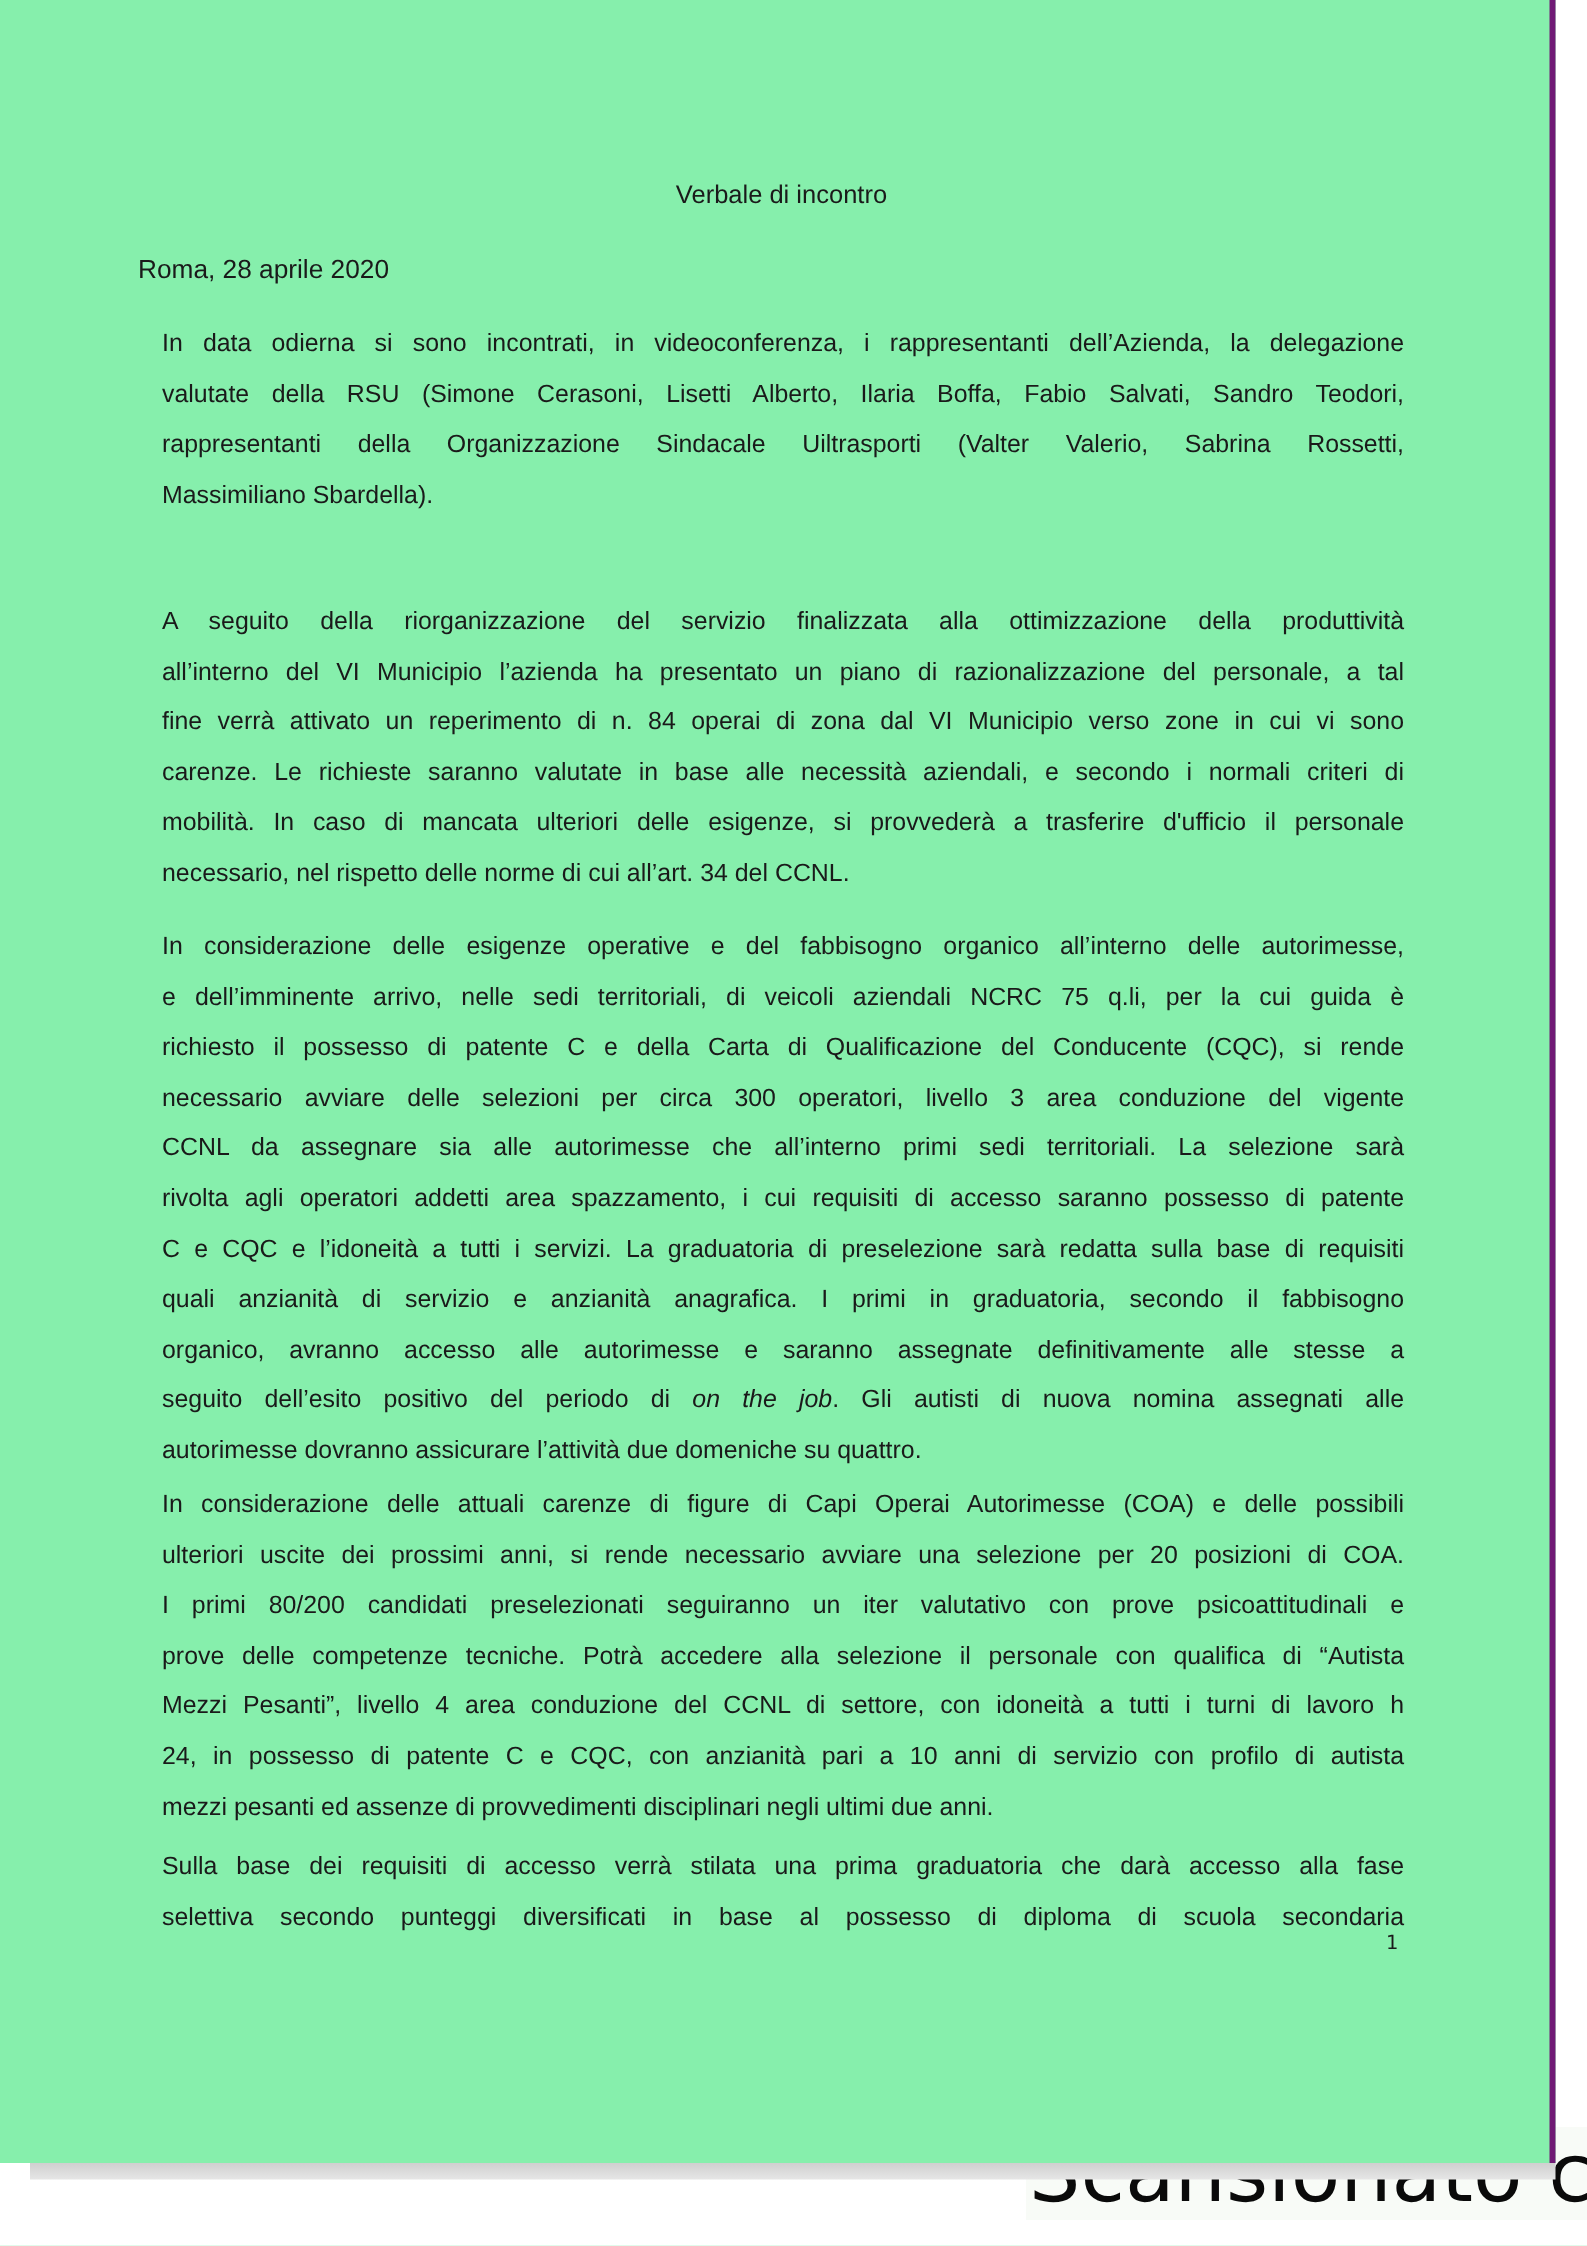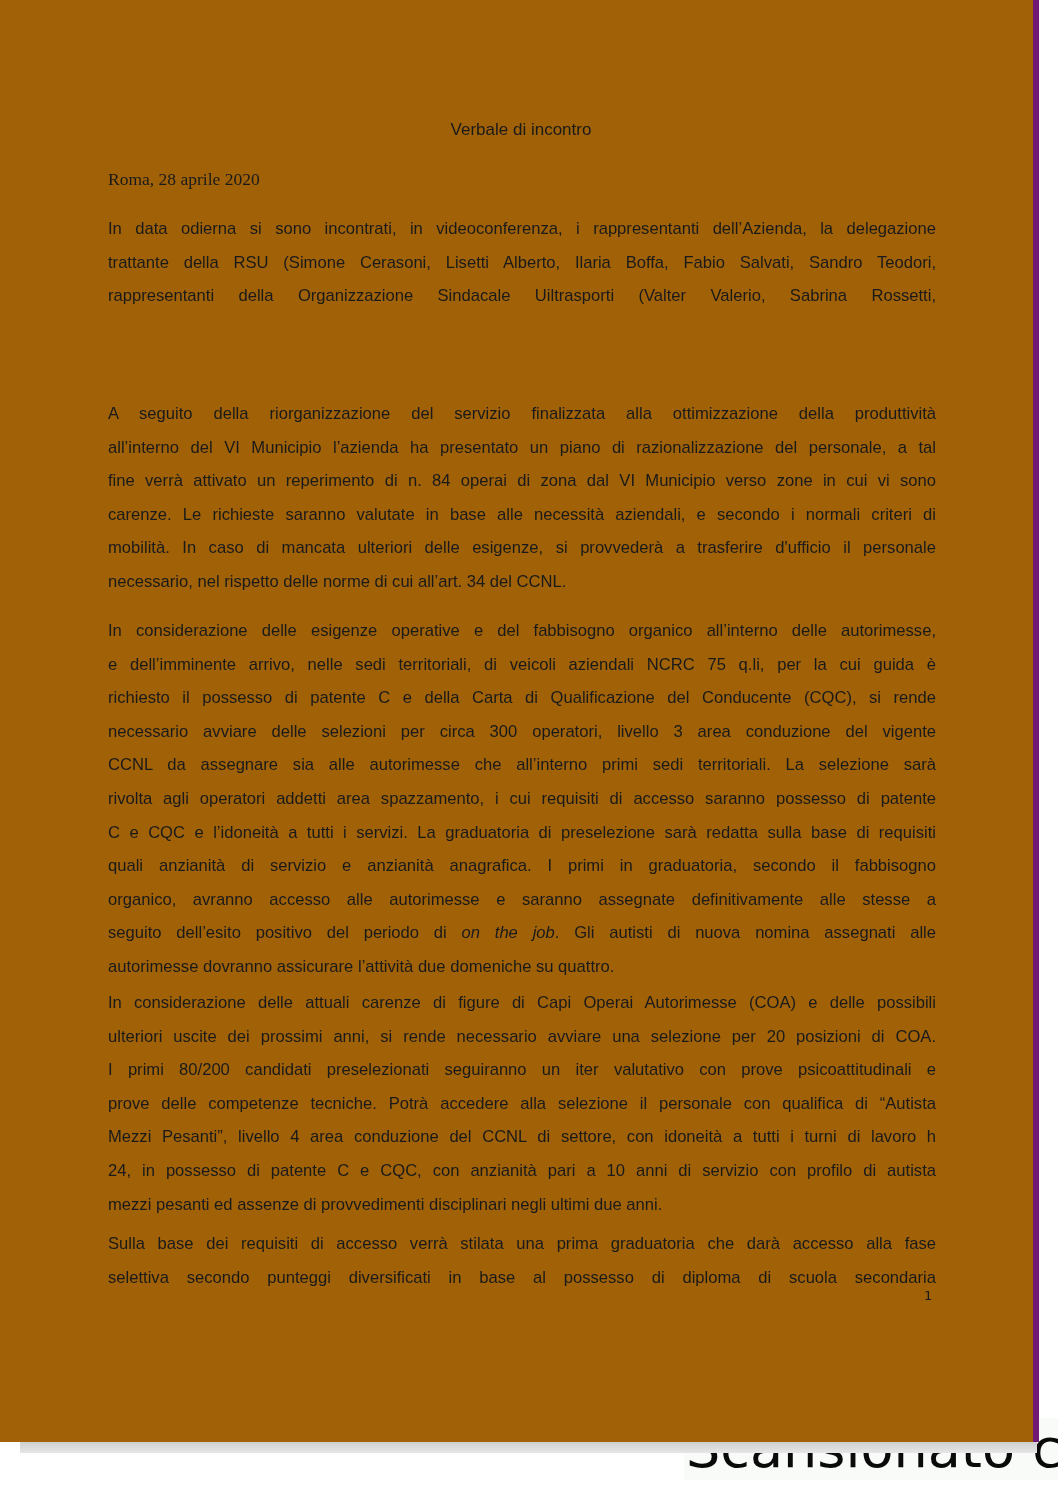--- a/index.html
+++ b/index.html
@@ -14,22 +14,22 @@
       overflow: hidden;
       font-family: "Liberation Sans", sans-serif;
       color: #1a1a1a;
     }
     .page {
       position: absolute;
       left: 0;
       top: 0;
       width: 1033px;
       height: 1442px;
-      background: #a16207;
-      border-right: 6px solid #701a75;
+      background: #86efac;
+      border-right: 4px solid #701a75;
     }
     .page-shadow-bottom {
       position: absolute;
       left: 20px;
       top: 1442px;
       width: 1017px;
       height: 11px;
       background: linear-gradient(#cfcfcf, #e6e6e6);
     }
     .watermark {
@@ -54,24 +54,23 @@
       top: 118px;
       left: 0;
       width: 1042px;
       text-align: center;
       font-size: 17px;
       line-height: 24px;
     }
     .date {
       position: absolute;
       top: 167px;
-      left: 108px;
+      left: 92px;
       font-size: 17.5px;
       line-height: 24px;
-      font-family: Liberation Serif, serif;
     }
     .para {
       position: absolute;
       left: 108px;
       width: 828px;
       font-size: 16.6px;
       line-height: 33.6px;
       text-align: justify;
       margin: 0;
     }
@@ -103,22 +102,23 @@
 </div>
 
 <div class="page">
 
   <div class="title">Verbale di incontro</div>
 
   <div class="date">Roma, 28 aprile 2020</div>
 
   <div class="para" style="top:212px;">
     <span class="line">In data odierna si sono incontrati, in videoconferenza, i rappresentanti dell’Azienda, la delegazione</span>
-    <span class="line">trattante della RSU (Simone Cerasoni, Lisetti Alberto, Ilaria Boffa, Fabio Salvati, Sandro Teodori,</span>
+    <span class="line">valutate della RSU (Simone Cerasoni, Lisetti Alberto, Ilaria Boffa, Fabio Salvati, Sandro Teodori,</span>
     <span class="line">rappresentanti della Organizzazione Sindacale Uiltrasporti (Valter Valerio, Sabrina Rossetti,</span>
+    <span class="line last">Massimiliano Sbardella).</span>
   </div>
 
   <div class="para" style="top:397px;">
     <span class="line">A seguito della riorganizzazione del servizio finalizzata alla ottimizzazione della produttività</span>
     <span class="line">all’interno del VI Municipio l’azienda ha presentato un piano di razionalizzazione del personale, a tal</span>
     <span class="line">fine verrà attivato un reperimento di n. 84 operai di zona dal VI Municipio verso zone in cui vi sono</span>
     <span class="line">carenze. Le richieste saranno valutate in base alle necessità aziendali, e secondo i normali criteri di</span>
     <span class="line">mobilità. In caso di mancata ulteriori delle esigenze, si provvederà a trasferire d'ufficio il personale</span>
     <span class="line last">necessario, nel rispetto delle norme di cui all’art. 34 del CCNL.</span>
   </div>

